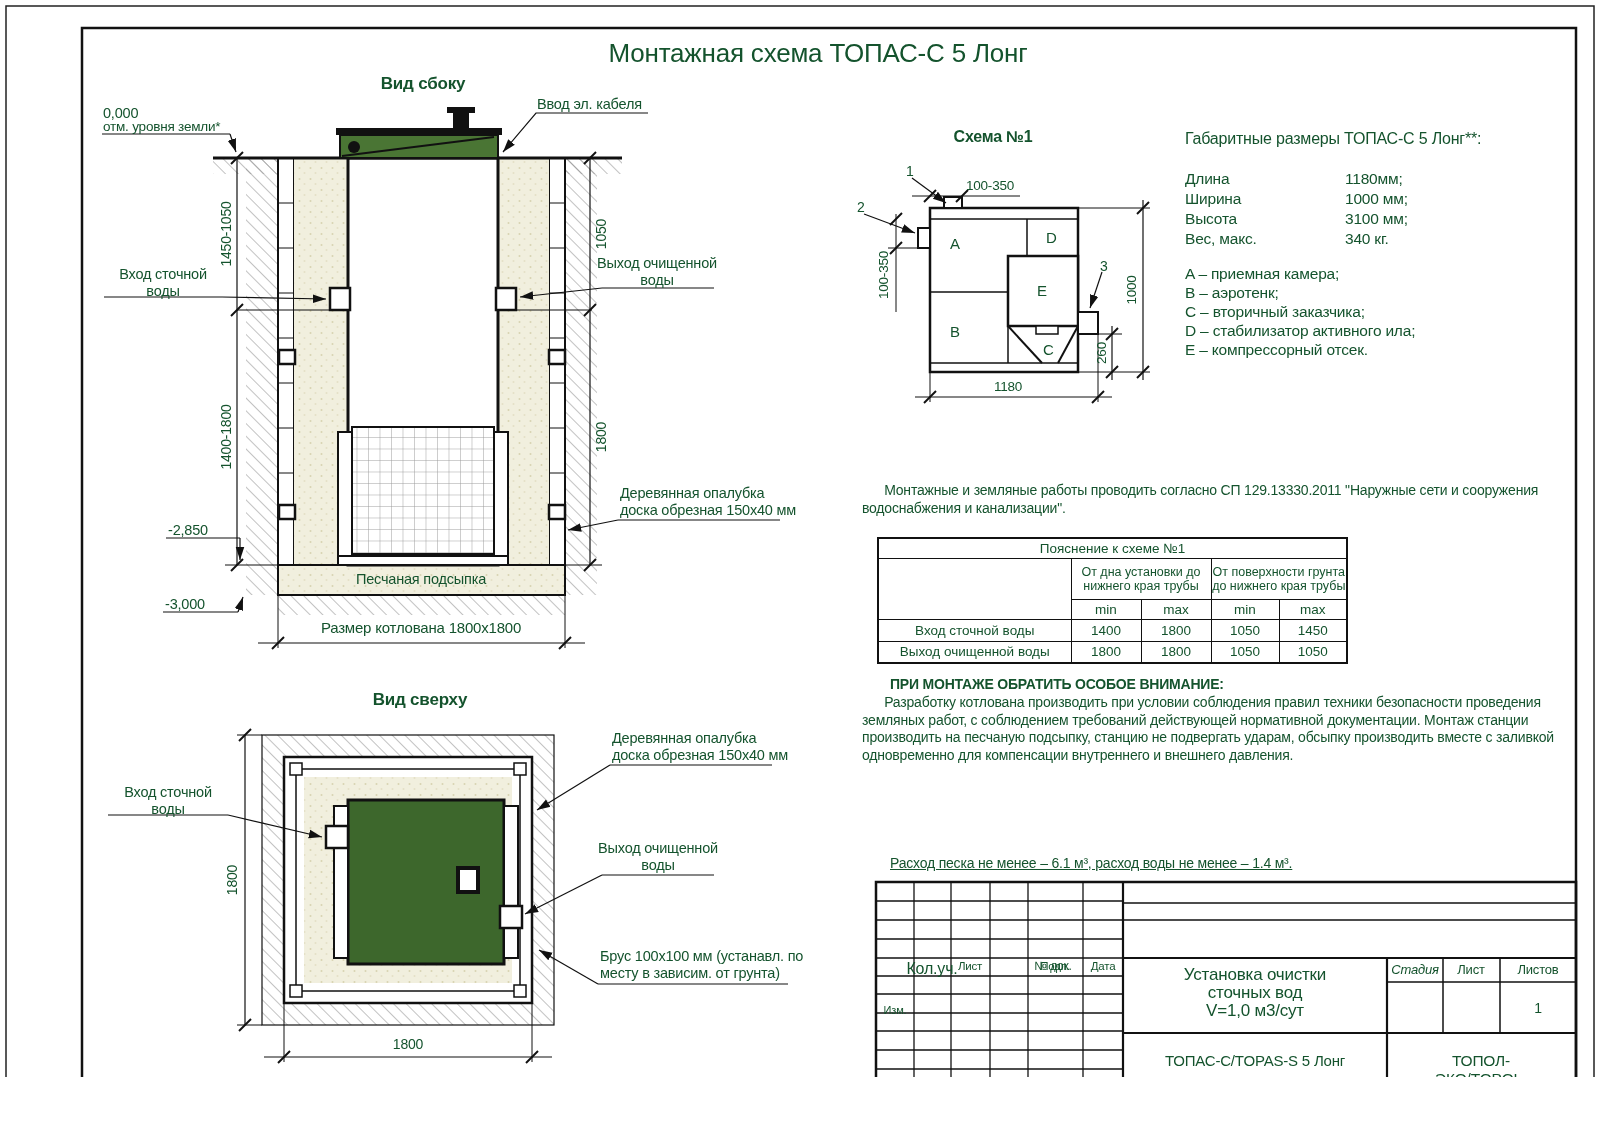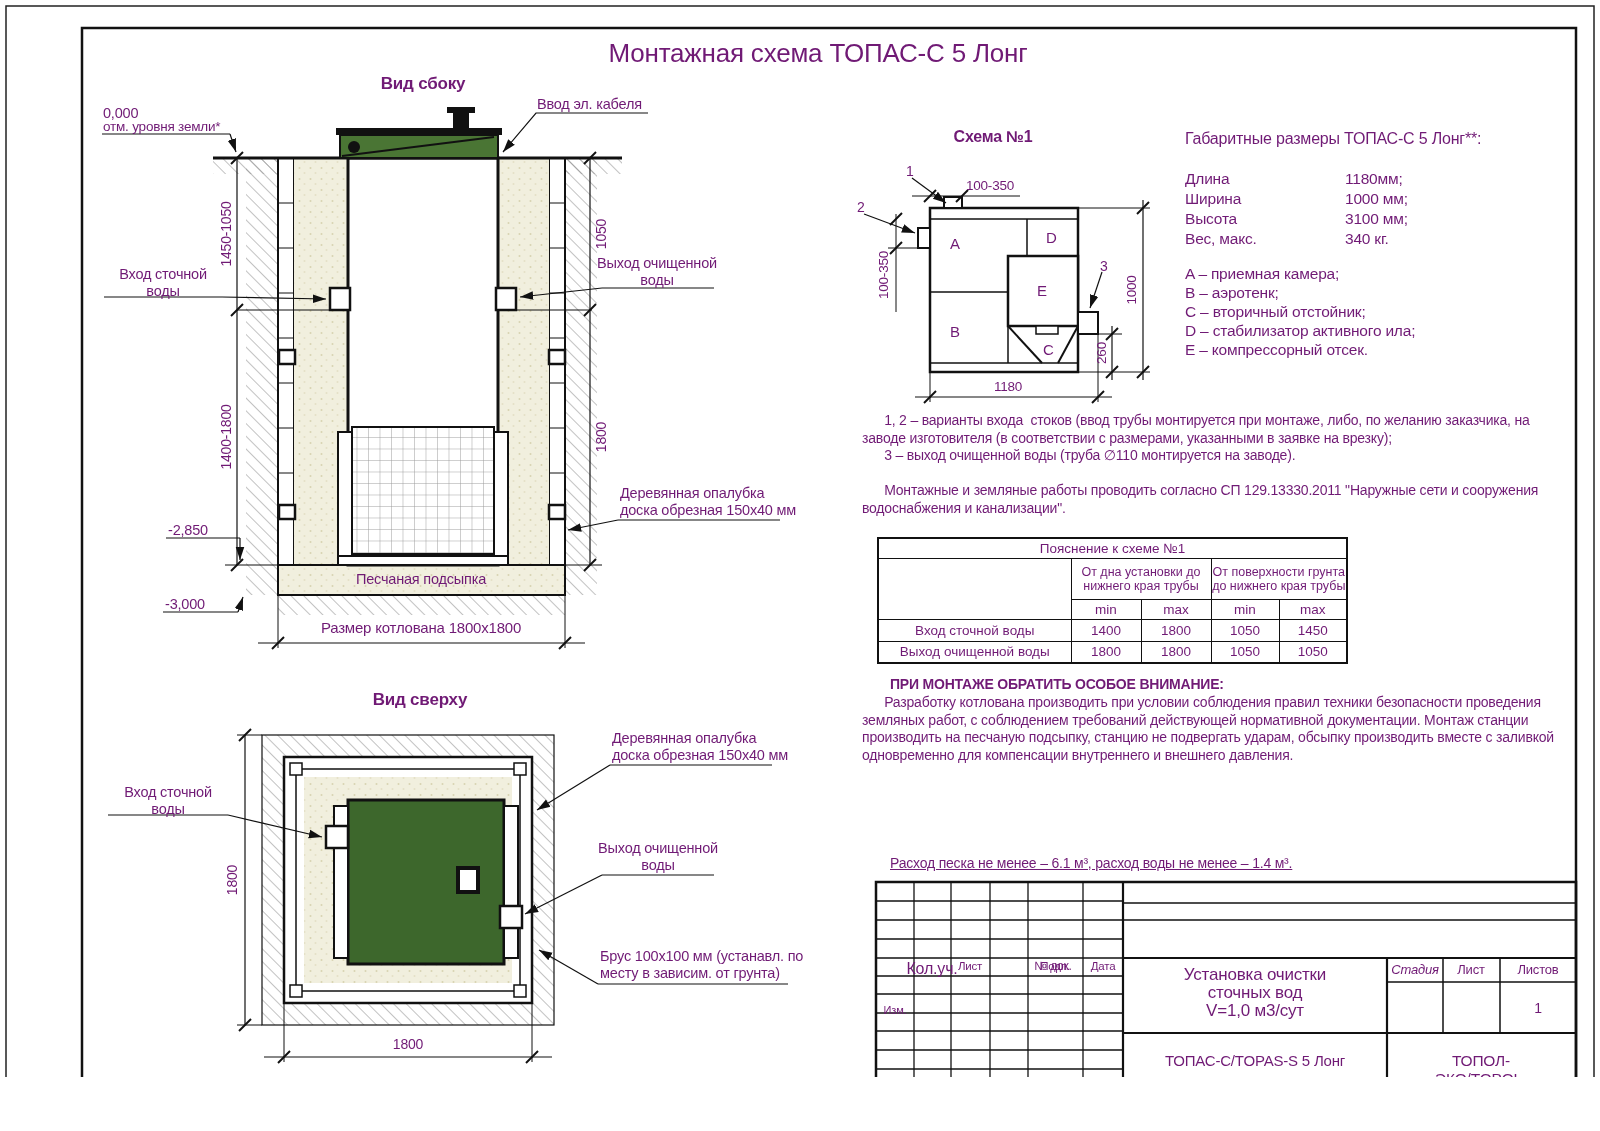--- a/index.html
+++ b/index.html
@@ -1,17 +1,17 @@
 <!DOCTYPE html>
 <html><head>
 <meta charset="utf-8">
 <style>
   html,body{margin:0;padding:0;background:#fff;}
   .page{position:relative;width:1600px;height:1077px;background:#fff;overflow:hidden;
-        font-family:"Liberation Sans",sans-serif;color:#701a75;}
+        font-family:"Liberation Sans",sans-serif;color:#14532d;}
   svg.lines{position:absolute;left:0;top:0;}
   .t{position:absolute;white-space:pre-wrap;line-height:1.16;letter-spacing:-0.2px;font-size:14.5px;}
   .c{transform:translateX(-50%);text-align:center;}
   .b{font-weight:bold;}
   .rot{transform:translate(-50%,-50%) rotate(-90deg);white-space:nowrap;font-size:14px;}
   .dim{font-size:14px;}
   .small{font-size:13.5px;}
   .u{text-decoration:underline;}
   .notes{width:708px;font-size:14px;line-height:17.5px;}
   table.exp{position:absolute;left:877px;top:537px;border-collapse:collapse;table-layout:fixed;
@@ -309,27 +309,24 @@
 <div class="t" style="left:1185px;top:170px;font-size:15.5px;">Длина</div>
 <div class="t" style="left:1345px;top:170px;font-size:15.5px;">1180мм;</div>
 <div class="t" style="left:1185px;top:190px;font-size:15.5px;">Ширина</div>
 <div class="t" style="left:1345px;top:190px;font-size:15.5px;">1000 мм;</div>
 <div class="t" style="left:1185px;top:210px;font-size:15.5px;">Высота</div>
 <div class="t" style="left:1345px;top:210px;font-size:15.5px;">3100 мм;</div>
 <div class="t" style="left:1185px;top:230px;font-size:15.5px;">Вес, макс.</div>
 <div class="t" style="left:1345px;top:230px;font-size:15.5px;">340 кг.</div>
 <div class="t" style="left:1185px;top:265px;font-size:15.5px;">A – приемная камера;</div>
 <div class="t" style="left:1185px;top:284px;font-size:15.5px;">B – аэротенк;</div>
-<div class="t" style="left:1185px;top:303px;font-size:15.5px;">C – вторичный отстойник;</div>
+<div class="t" style="left:1185px;top:303px;font-size:15.5px;">C – вторичный заказчика;</div>
 <div class="t" style="left:1185px;top:322px;font-size:15.5px;">D – стабилизатор активного ила;</div>
 <div class="t" style="left:1185px;top:341px;font-size:15.5px;">E – компрессорный отсек.</div>
 
-<div class="t notes" style="left:862px;top:412px;">      1, 2 – варианты входа  стоков (ввод трубы монтируется при монтаже, либо, по желанию заказчика, на
-заводе изготовителя (в соответствии с размерами, указанными в заявке на врезку);
-      3 – выход очищенной воды (труба ∅110 монтируется на заводе).</div>
 <div class="t notes" style="left:862px;top:482px;">      Монтажные и земляные работы проводить согласно СП 129.13330.2011 "Наружные сети и сооружения
 водоснабжения и канализации".</div>
 
 <table class="exp">
   <colgroup>
         <col style="width:193px">
         <col style="width:70px">
         <col style="width:70px">
         <col style="width:68px">
         <col style="width:68px">

